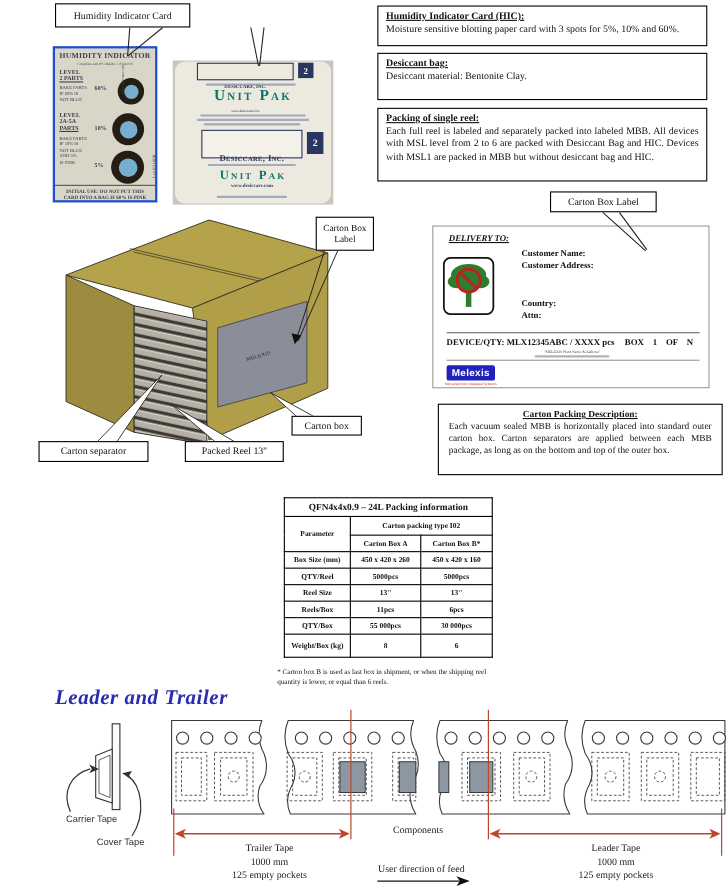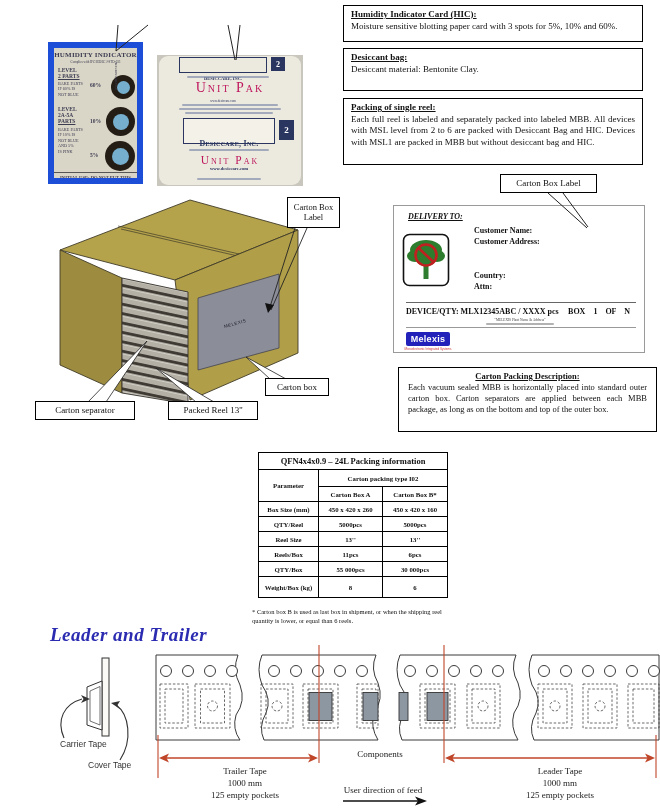--- a/index.html
+++ b/index.html
@@ -22,35 +22,35 @@
   
   .infobox {
     position:absolute; border:1px solid #000; background:#fff;
     padding:3px 7px 4px 7px; font-size:9px; line-height:1.3;
   }
   .infobox .ib-title { font-weight:bold; text-decoration:underline;text-align:right; }
   .infobox .ib-body { text-align:justify; }
 
   
   #hic-photo { left:48px; top:42px; width:95px; height:142px; background:#d9d5c7;
-    border:6px solid #1d4ed8; z-index:1; color:#3d3d52; overflow:hidden;}
+    border:2px solid #1d4ed8; z-index:1; color:#3d3d52; overflow:hidden;}
   #hic-photo .t { position:absolute; }
   .spot { position:absolute; border-radius:50%; background:#241d15; display:flex; align-items:center; justify-content:center; }
   .spot .in { border-radius:50%; background:#76aecd; }
 
   
   #bag-photo { left:157px; top:55px; width:146px; height:131px; background:#c9c6bd; z-index:1; }
   #bag-inner { position:absolute; left:2px; top:1px; right:2px; bottom:1px; background:#ece9df;
     border-radius:9px; overflow:hidden; color:#4a5470;}
   .navy { color:#2a3560;margin-top:18px; }
   .badge { position:absolute; background:#2a3560; color:#fff; display:flex; align-items:center;
     justify-content:center; font-weight:bold; }
   .fineline { position:absolute; background:#7d88a8; opacity:.65; border-radius:1px; }
   .unitpak { position:absolute; width:100%; text-align:center; font-variant:small-caps;
-    color:#be185d; letter-spacing:2px; font-weight:400; }
+    color:#0f766e; letter-spacing:2px; font-weight:700; }
 
   
   #carton-label { left:393px; top:205px; width:252px; height:148px; border:1px solid #9a9a9a;
     background:#fff; z-index:2; }
   #carton-label .b { font-weight:bold; font-size:8px; }
   .rule { position:absolute; border-top:1px solid #666; }
   #melexis-logo { position:absolute; left:12px; top:126px; width:44px; height:14px; background:#2222bb;
     border-radius:2px; color:#fff; font-family:"Liberation Sans",sans-serif; font-weight:bold;
     font-size:9px; display:flex; align-items:center; justify-content:center; letter-spacing:.3px;}
   #melexis-tagline { position:absolute; left:8px; top:141px; width:52px; text-align:center;
@@ -75,20 +75,21 @@
   .tape-lbl { position:absolute; width:100px; text-align:center; font-size:9px; color:#222; z-index:4; }
   .sans-lbl { position:absolute; font-family:"Liberation Sans",sans-serif; font-size:8.5px; color:#333; z-index:4;}
 
   .z1{z-index:1}.z2{z-index:2}.z5{z-index:5}
 </style>
 </head>
 <body>
 
 <div id="page">
 
+  <div class="callout" style="left:50px; top:3px; width:123px; height:22px;">Humidity Indicator Card</div>
 
   <div class="abs" id="hic-photo">
     <div class="t" style="left:0;top:3px;width:100%;text-align:center;font-size:7px;font-weight:bold;letter-spacing:.2px;">HUMIDITY INDICATOR</div>
     <div class="t" style="left:0;top:12px;width:100%;text-align:center;font-size:3.2px;">Complies with IPC/JEDEC J-STD-033</div>
     <div class="t" style="left:4px;top:19px;font-size:5.5px;font-weight:bold;">LEVEL</div>
     <div class="t" style="left:4px;top:25px;font-size:5.5px;font-weight:bold;text-decoration:underline;">2 PARTS</div>
     <div class="t pre" style="left:4px;top:33px;font-size:4.2px;line-height:1.3;">BAKE PARTS
 IF 60% IS
 NOT BLUE</div>
     <div class="t" style="left:36px;top:34px;font-size:5.5px;font-weight:bold;">60%</div>

